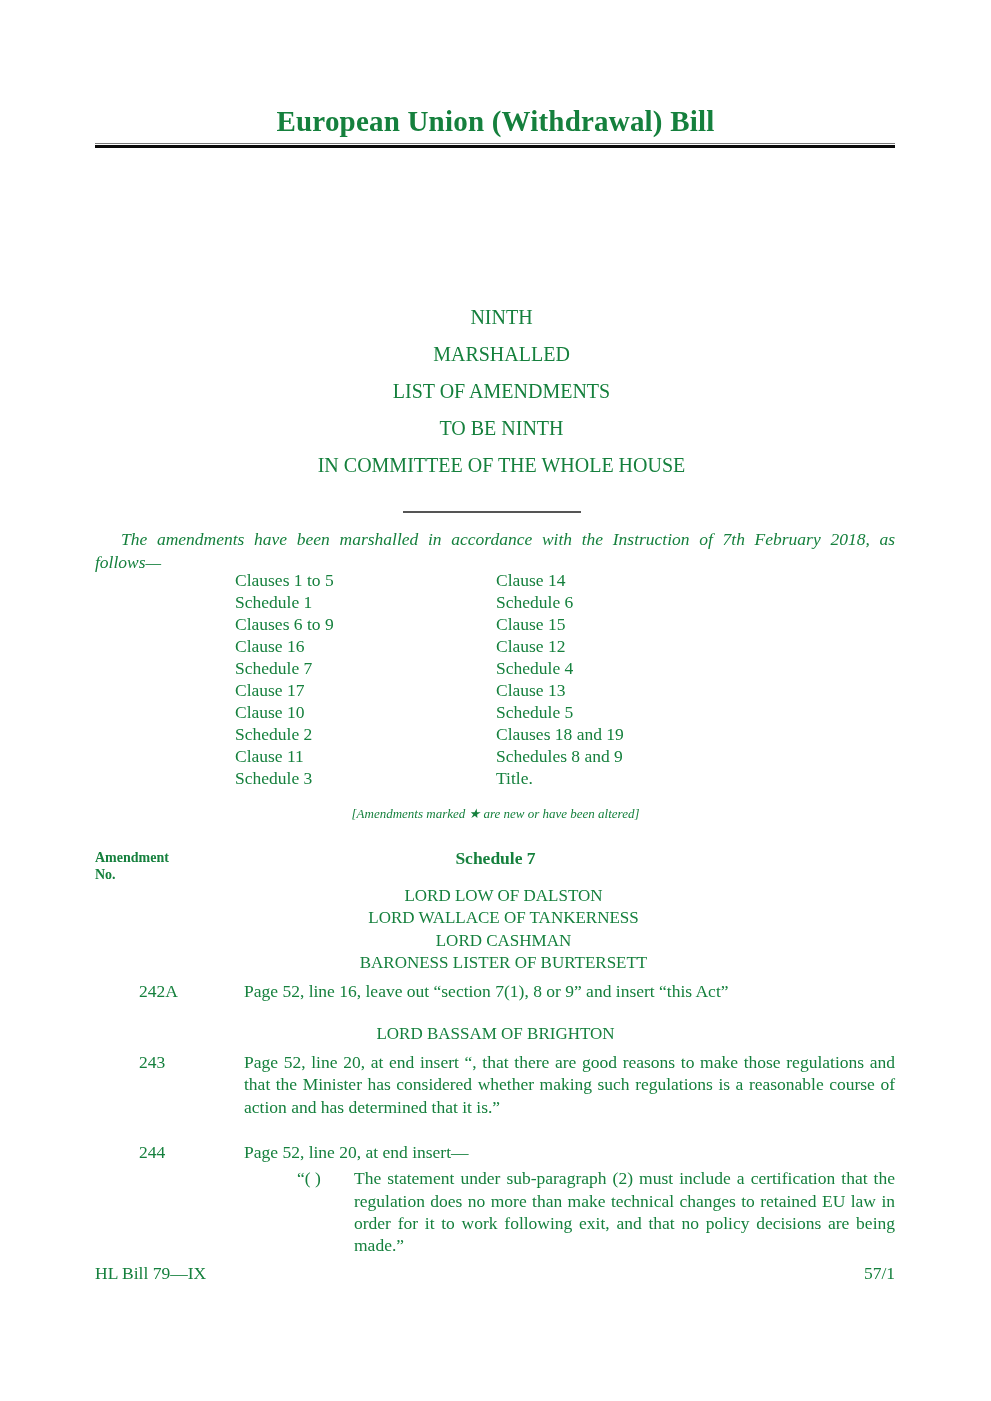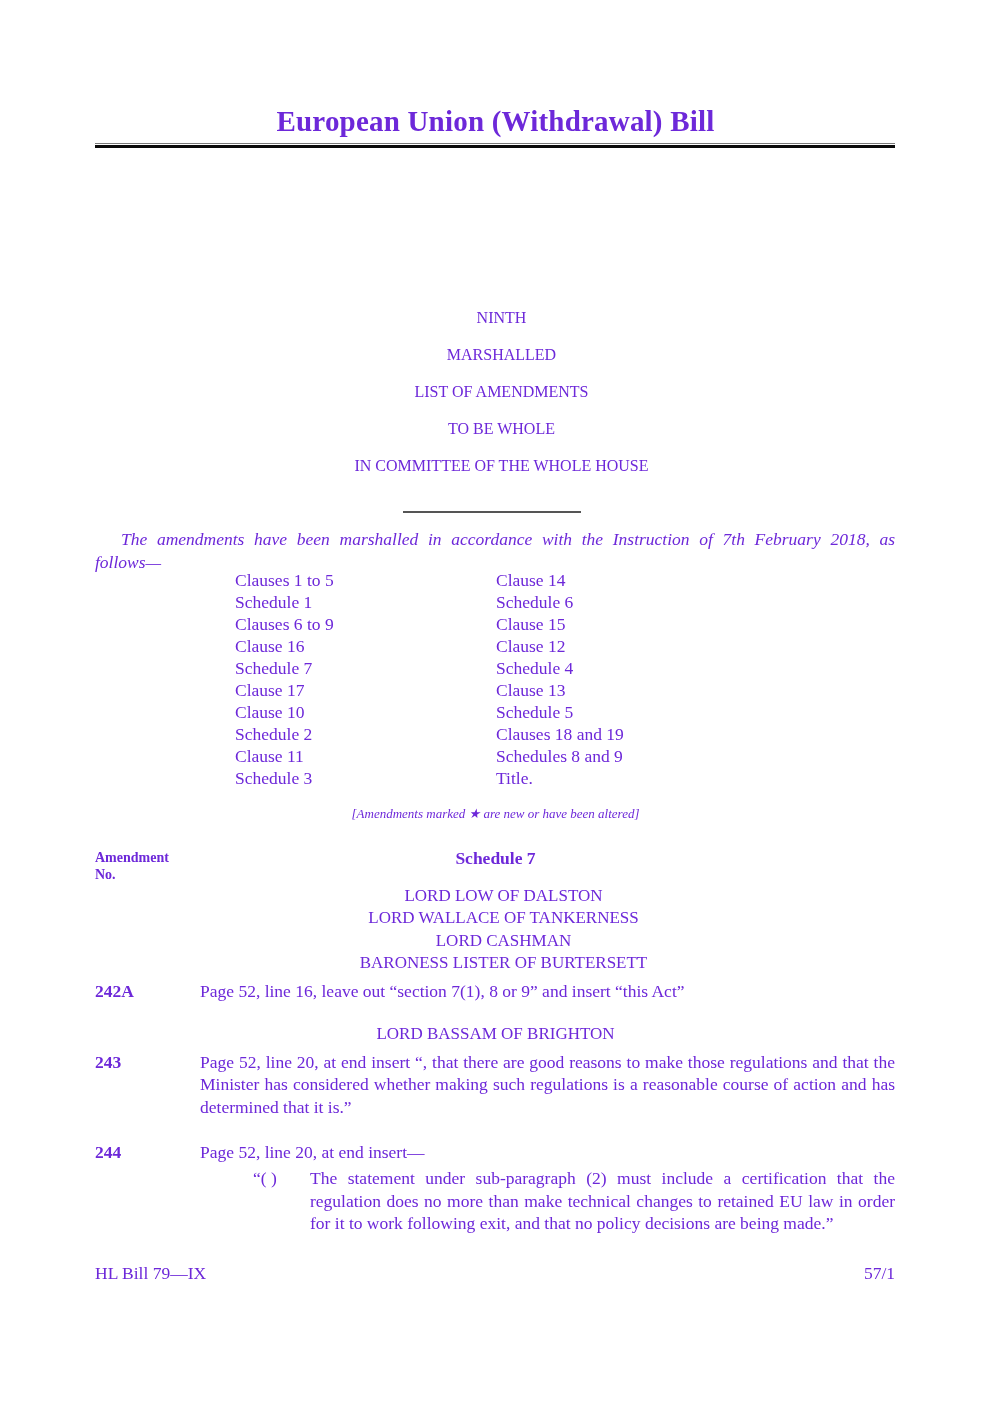--- a/index.html
+++ b/index.html
@@ -4,21 +4,21 @@
 <title>European Union (Withdrawal) Bill</title>
 <style>
   html, body { margin: 0; padding: 0; background: #e8e8e8; }
   .page {
     position: relative;
     width: 991px;
     height: 1401px;
     margin: 0 auto;
     background: #ffffff;
     font-family: "Liberation Serif", "DejaVu Serif", serif;
-    color: #6d28d9;
+    color: #15803d;
     overflow: hidden;
   }
   .doc-title {
     position: absolute;
     top: 105px; left: 0; right: 0;
     text-align: center;
     font-size: 29px;
     font-weight: bold;
     letter-spacing: 0.2px;
   }
@@ -28,21 +28,21 @@
     width: 800px;
     height: 5px;
     border-top: 1.5px solid #7a7a7a;
     border-bottom: 3.5px solid #0a0a0a;
     box-sizing: border-box;
   }
   .headings {
     position: absolute;
     top: 299px; left: 12px; right: 0;
     text-align: center;
-    font-size: 16px;
+    font-size: 20px;
     line-height: 37px;
   }
   .short-rule {
     position: absolute;
     top: 511px; left: 403px;
     width: 178px;
     border-top: 2px solid #555;
   }
   .intro {
     position: absolute;
@@ -101,21 +101,22 @@
     display: flex;
     font-size: 17.5px;
     line-height: 22.3px;
   }
   .amd-242a { top: 980px; }
   .amd-243 { top: 1051px; }
   .amd-244 { top: 1141px; }
   .amd-num {
     width: 105px;
     flex: 0 0 105px;
-    font-weight: bold;
+    font-weight: normal;
+    margin-left: 44px;
   }
   .amd-body { flex: 1; }
   .amd-text { text-align: justify; }
   .subpara {
     display: flex;
     margin-left: 53px;
     margin-top: 4px;
   }
   .subpara-marker {
     flex: 0 0 57px;
@@ -140,21 +141,21 @@
 
 <div class="page">
 
   <div class="doc-title">European Union (Withdrawal) Bill</div>
   <div class="double-rule"></div>
 
   <div class="headings">
     <div>NINTH</div>
     <div>MARSHALLED</div>
     <div>LIST OF AMENDMENTS</div>
-    <div>TO BE WHOLE</div>
+    <div>TO BE NINTH</div>
     <div>IN COMMITTEE OF THE WHOLE HOUSE</div>
   </div>
 
   <div class="short-rule"></div>
 
   <div class="intro">The amendments have been marshalled in accordance with the Instruction of 7th February 2018, as follows—</div>
 
   <div class="marshal">
     <div class="marshal-col-left">
       <div>Clauses 1 to 5</div>

